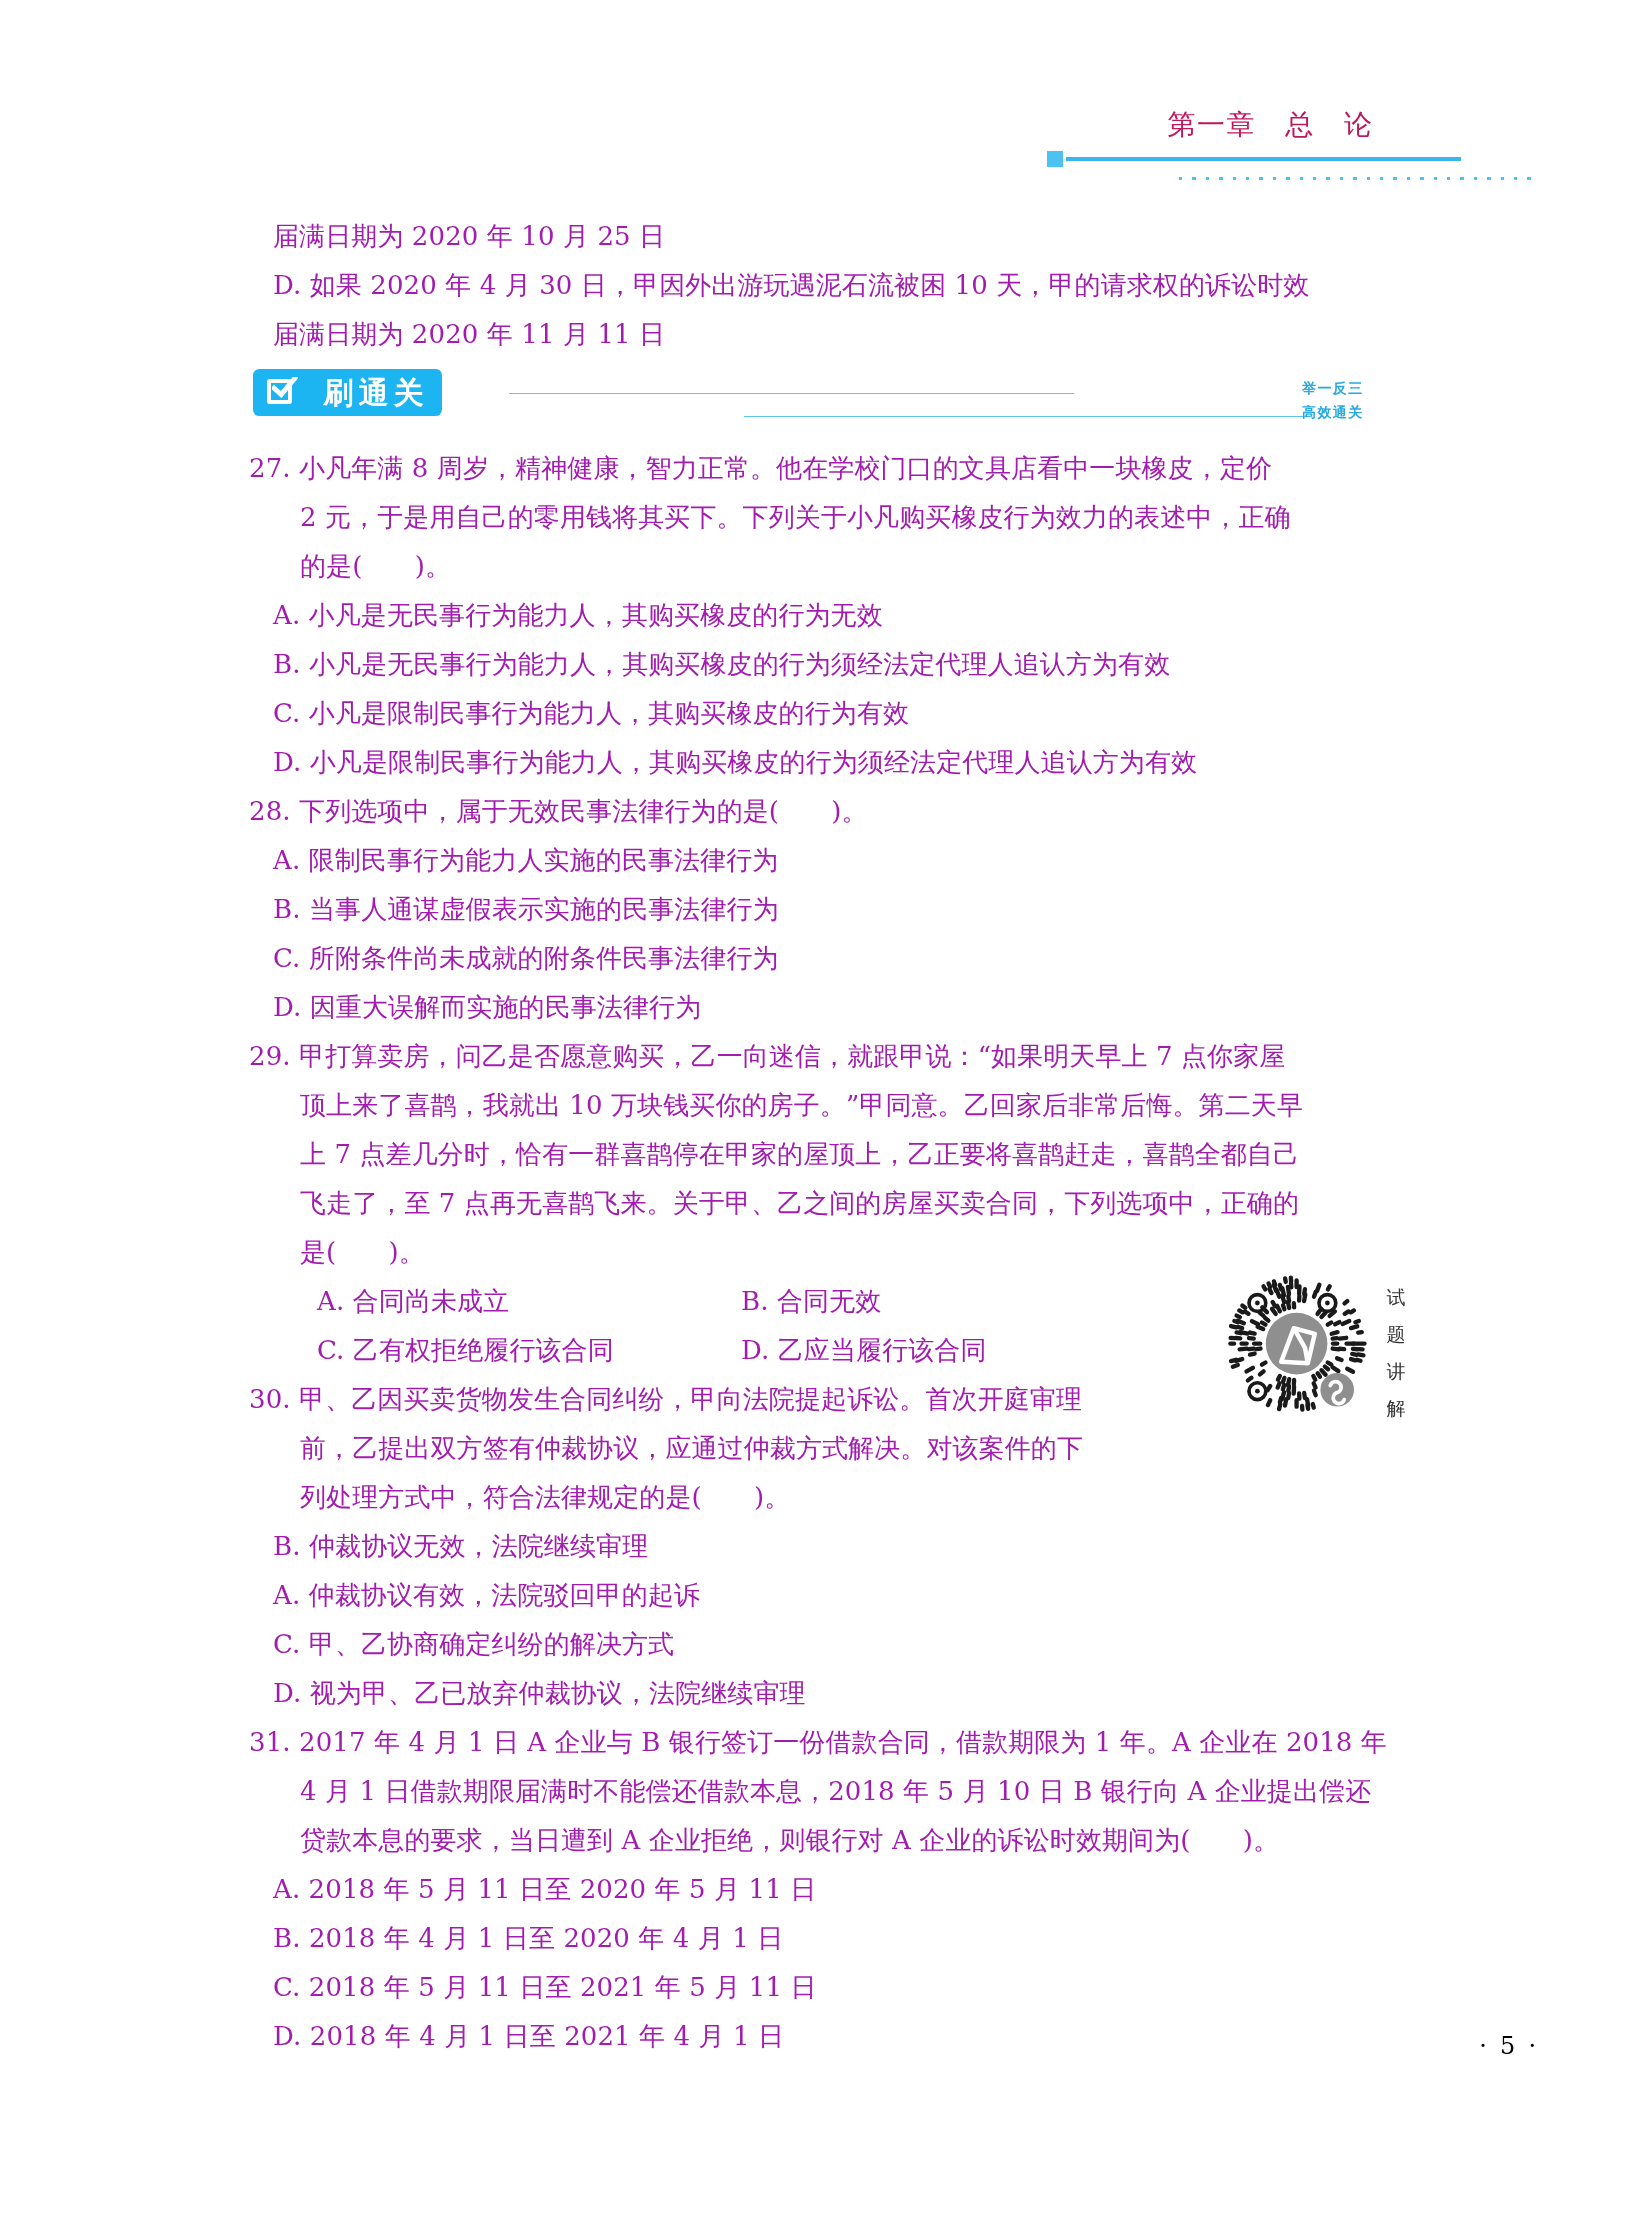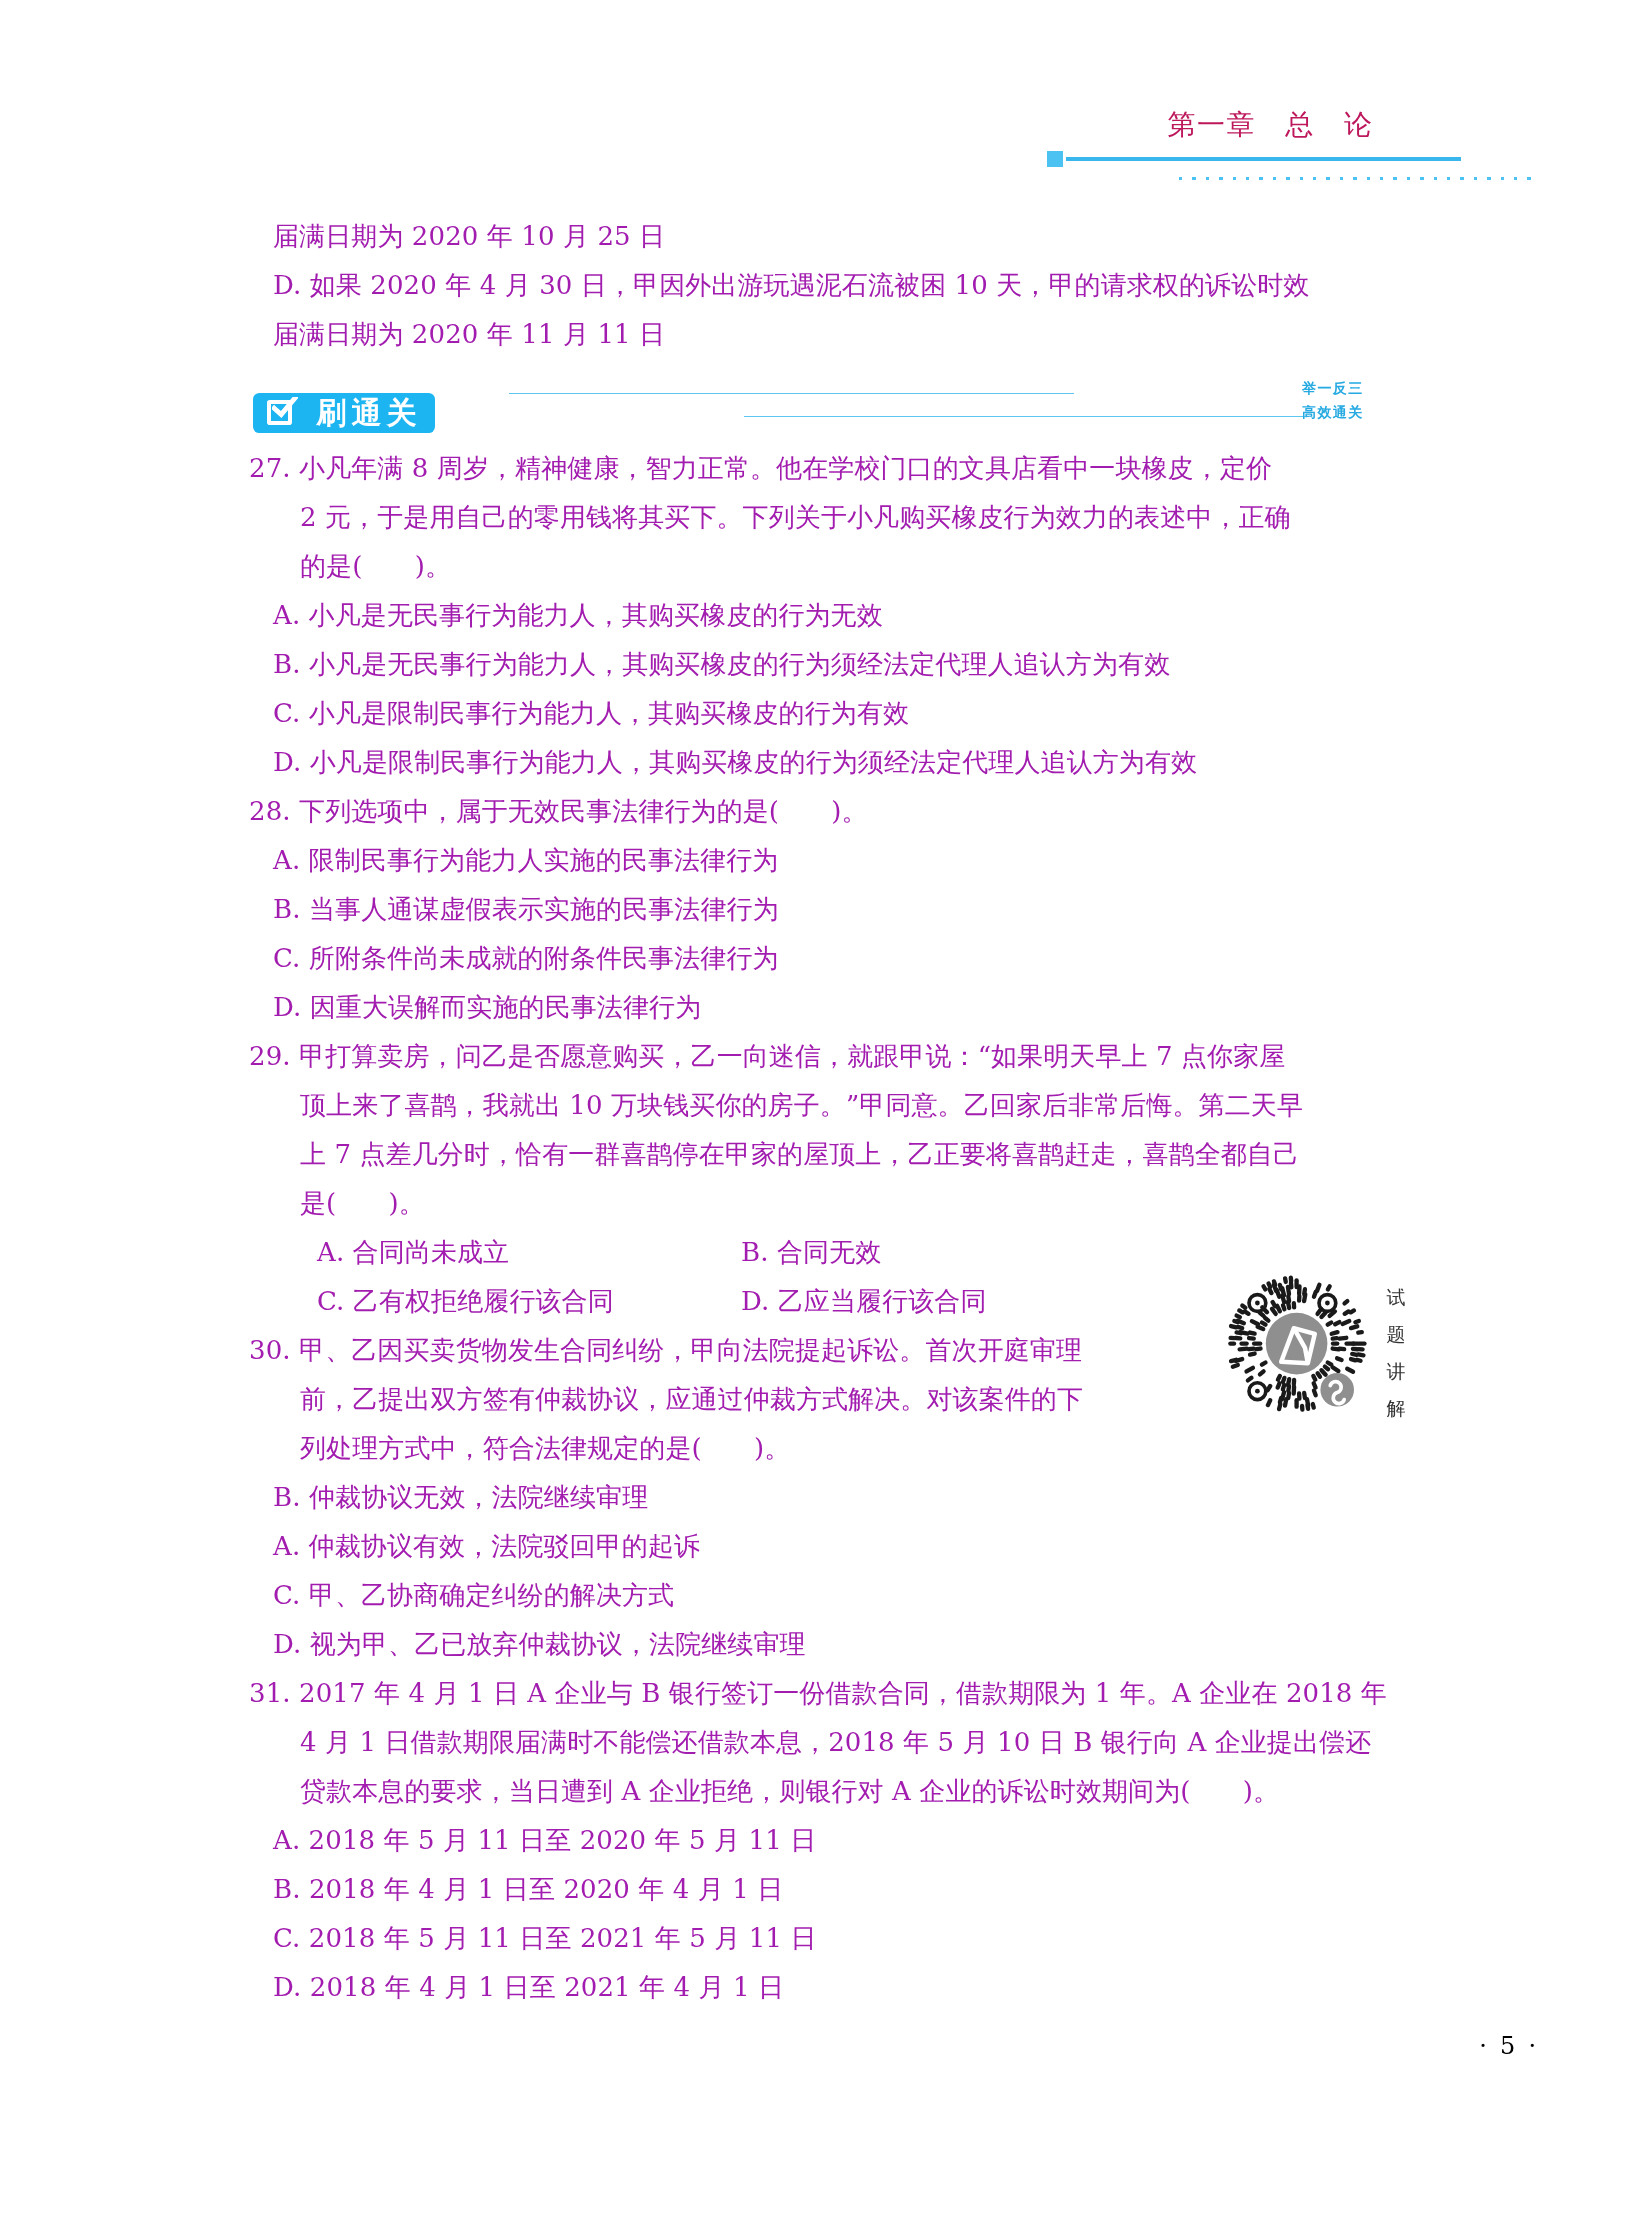--- a/index.html
+++ b/index.html
@@ -93,28 +93,28 @@
 
   
   .banner {
     position: relative;
     height: 68px;
     margin: 10px 0 7px 0;
   }
   .banner-badge {
     position: absolute;
     left: 4.2px;
-    top: 24px;
-    height: 40px;
+    top: 0;
+    height: 47px;
     min-width: 182px;
     background: #1cb5f1;
     border-radius: 6.4px;
     display: flex;
     align-items: center;
-    gap: 18px;
+    gap: 25px;
     padding: 0 14px 0 12.7px;
     box-sizing: border-box;
   }
   .banner-badge-icon {
     width: 32.5px;
     height: 32.5px;
     position: relative;
     flex: 0 0 auto;
   }
   .banner-badge-icon .box {
@@ -275,20 +275,21 @@
       <div class="line ind1">A. 限制民事行为能力人实施的民事法律行为</div>
       <div class="line ind1">B. 当事人通谋虚假表示实施的民事法律行为</div>
       <div class="line ind1">C. 所附条件尚未成就的附条件民事法律行为</div>
       <div class="line ind1">D. 因重大误解而实施的民事法律行为</div>
     </div>
 
     <div>
       <div class="line ind0"><span>29.</span> <span>甲打算卖房，问乙是否愿意购买，乙一向迷信，就跟甲说：“如果明天早上 7 点你家屋</span></div>
       <div class="line ind2">顶上来了喜鹊，我就出 10 万块钱买你的房子。”甲同意。乙回家后非常后悔。第二天早</div>
       <div class="line ind2">上 7 点差几分时，恰有一群喜鹊停在甲家的屋顶上，乙正要将喜鹊赶走，喜鹊全都自己</div>
+      <div class="line ind2">飞走了，至 7 点再无喜鹊飞来。关于甲、乙之间的房屋买卖合同，下列选项中，正确的</div>
       <div class="line ind2">是(　　)。</div>
       <div class="line opt-row">
         <span class="opt-col-a">A. 合同尚未成立</span>
         <span class="opt-col-b">B. 合同无效</span>
       </div>
       <div class="line opt-row">
         <span class="opt-col-a">C. 乙有权拒绝履行该合同</span>
         <span class="opt-col-b">D. 乙应当履行该合同</span>
       </div>
     </div>

